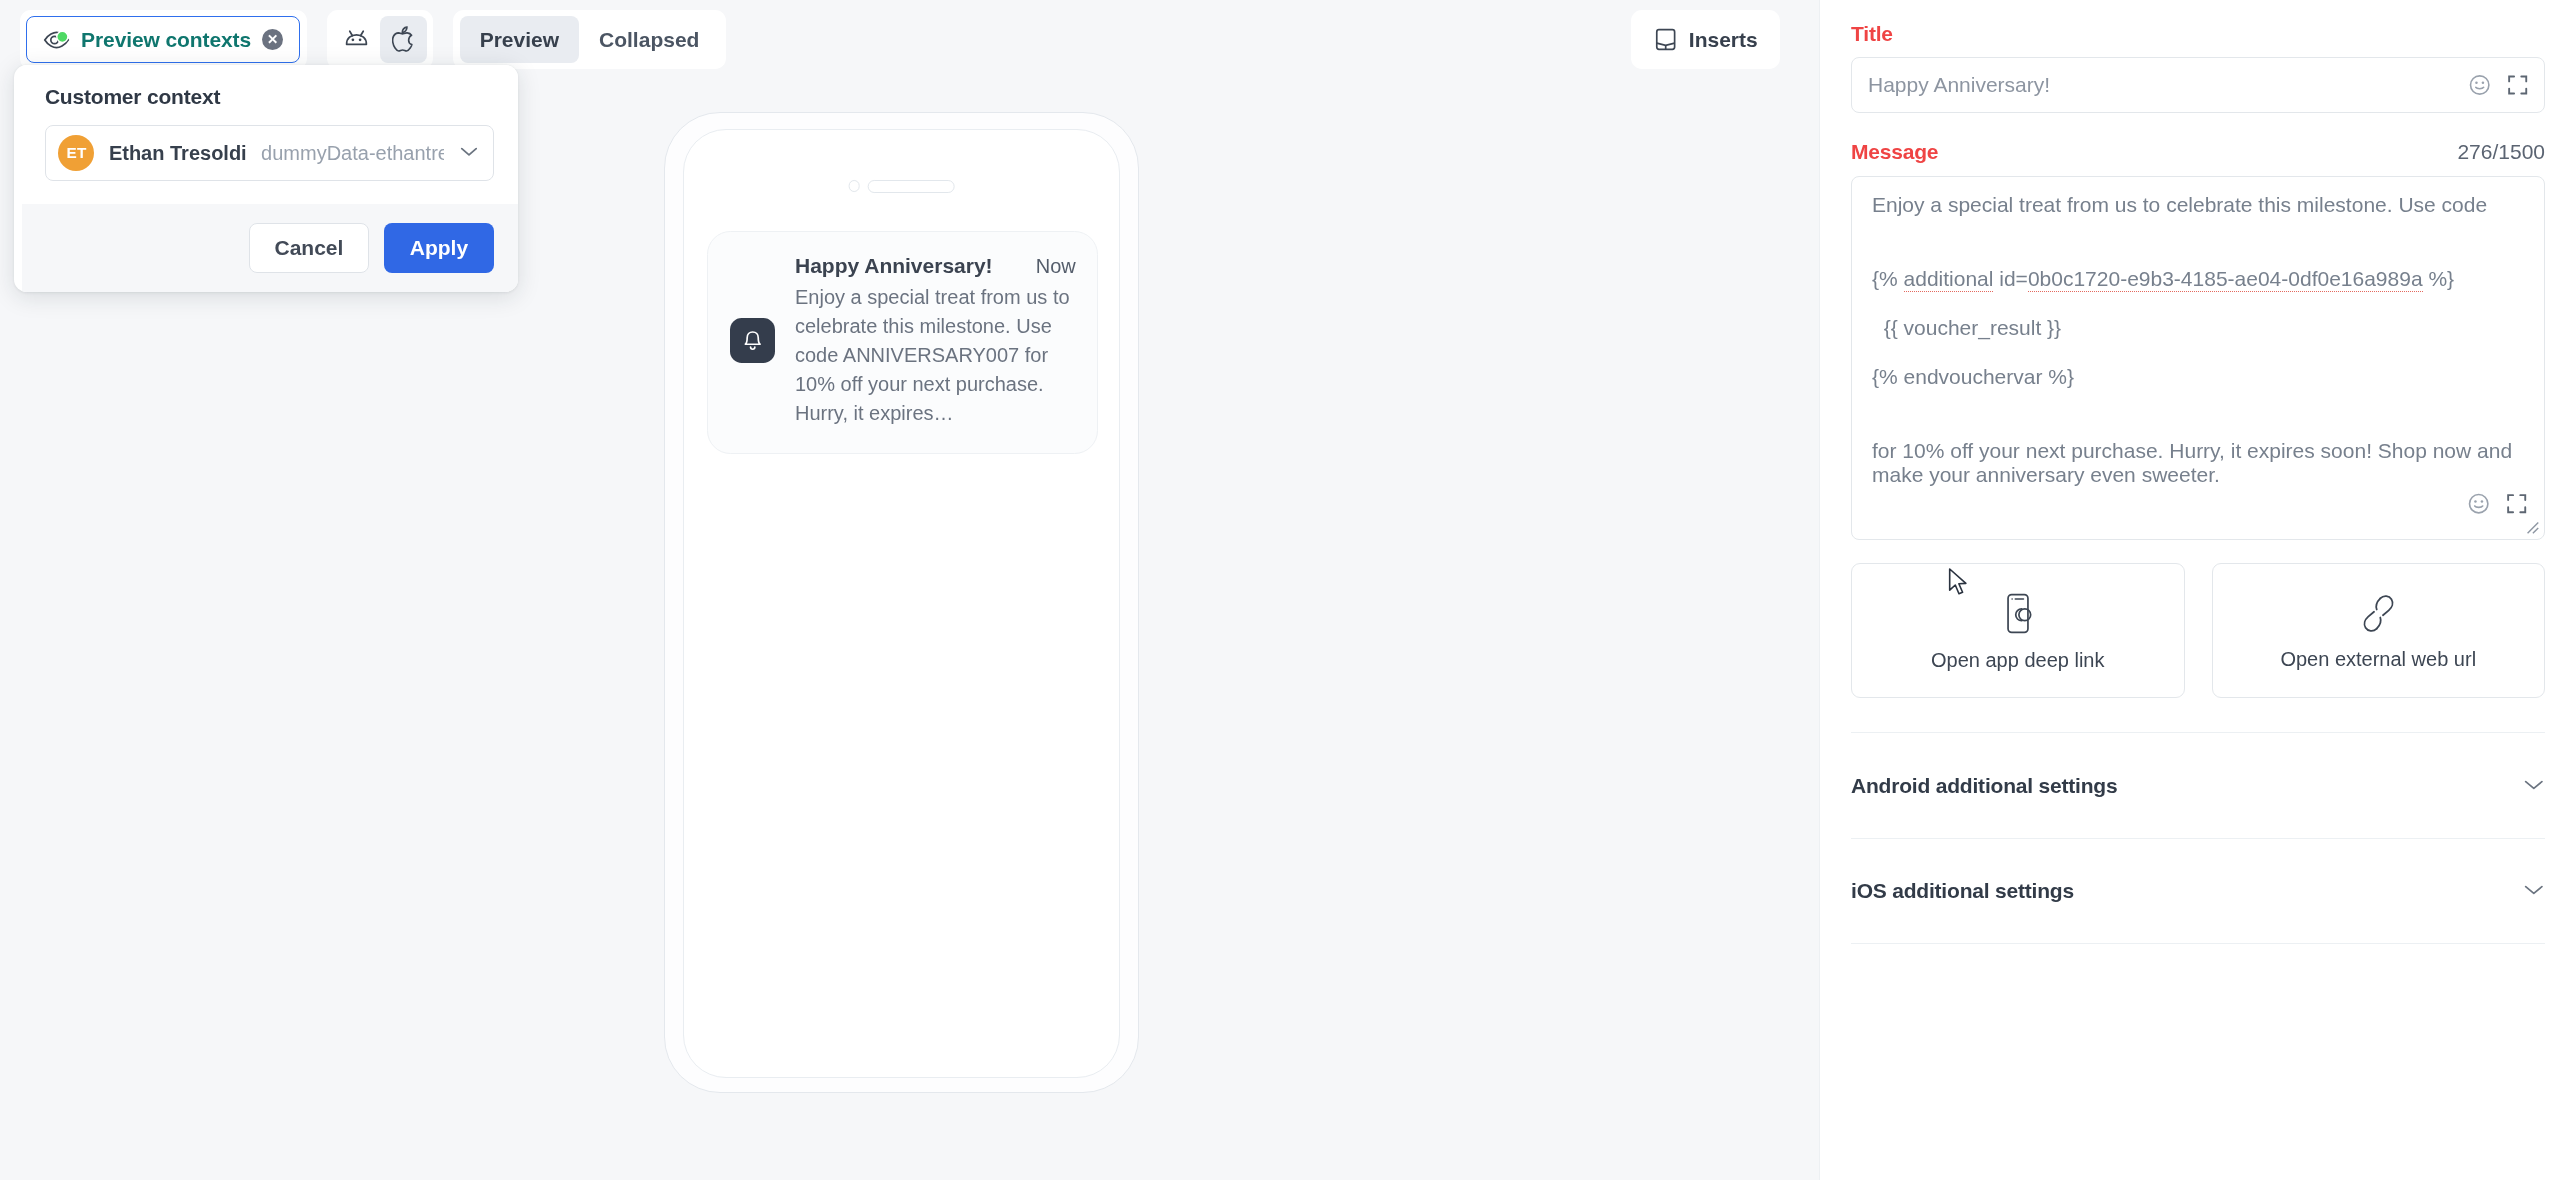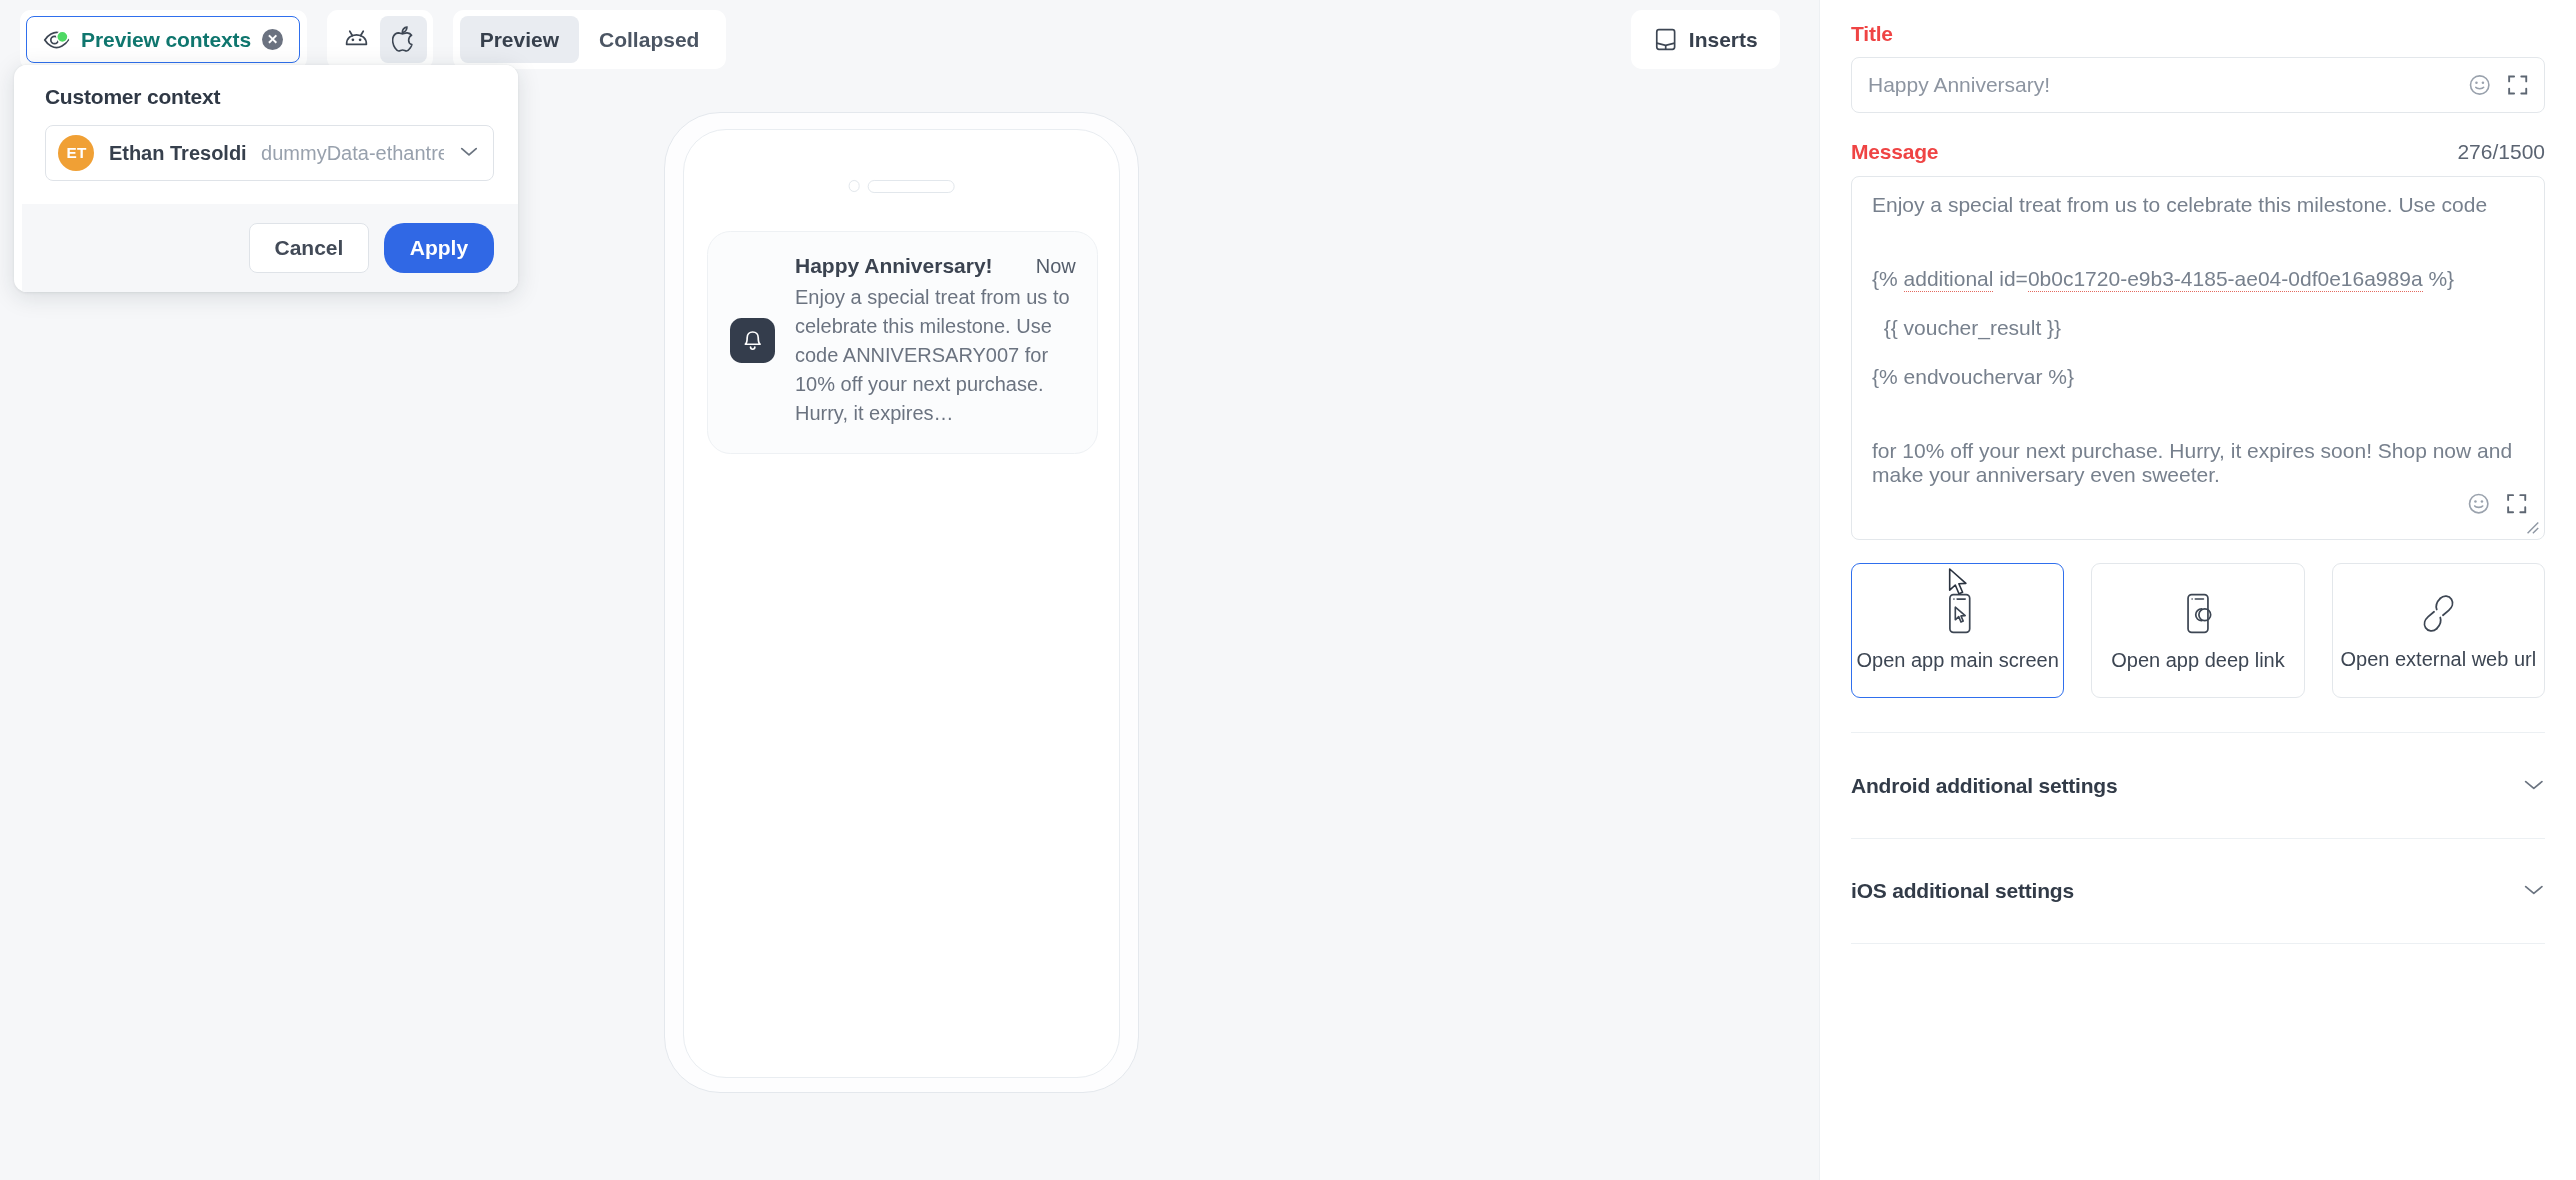--- a/index.html
+++ b/index.html
@@ -118,21 +118,21 @@
     display: flex; justify-content: flex-end; align-items: center;
     gap: 14.4px; padding: 18px 23.4px; height: 88px;
   }
   .btn {
     height: 50px; padding: 0 25px; border-radius: 8px;
     font-size: 21px; font-weight: 700; cursor: pointer;
     display: flex; align-items: center; justify-content: center;
     border: 0.9px solid transparent;
   }
   .btn-secondary { background:#fff; border-color:#dfe3e8; color:#424a57; }
-  .btn-primary { background:#3068e5; color:#fff;border-radius:20px; }
+  .btn-primary { background:#3068e5; color:#fff; }
 
   
   .phone-outer {
     position: absolute; left: 664px; top: 112px;
     width: 475px; height: 981px;
     border: 1.8px solid #e4e8ed; border-radius: 56px;
     background: #fdfdfe;
   }
   .phone-inner {
     position: absolute; left: 18px; top: 16px;
@@ -426,31 +426,20 @@
       </span>
       <span class="resize-grip">
         <svg width="16" height="16" viewBox="0 0 18 18">
           <line x1="16" y1="4" x2="4" y2="16" stroke="#8d96a2" stroke-width="1.6"></line>
           <line x1="16" y1="10" x2="10" y2="16" stroke="#8d96a2" stroke-width="1.6"></line>
         </svg>
       </span>
     </div>
 
     <div class="cards">
-      <div class="card selected">
-        <span style="display:flex;">
-          <svg width="36" height="47" viewBox="0 0 40 52">
-            <rect x="11" y="5" width="22" height="42" rx="4" fill="none" stroke="#3d4653" stroke-width="1.9"></rect>
-            <circle cx="15.5" cy="10" r="0.9" fill="#3d4653"></circle>
-            <line x1="19" y1="10" x2="28" y2="10" stroke="#3d4653" stroke-width="1.8" stroke-linecap="round"></line>
-            <path d="M17 19 L17 33 L20.8 29.5 L23.3 35.5 L25.8 34.4 L23.3 28.7 L28 28.4 Z" fill="#ffffff" stroke="#3d4653" stroke-width="1.8" stroke-linejoin="round"></path>
-          </svg>
-        </span>
-        <span class="card-label">Open app main screen</span>
-      </div>
       <div class="card">
         <span style="display:flex;">
           <svg width="40" height="47" viewBox="0 0 44 52">
             <rect x="11" y="5" width="22" height="42" rx="4" fill="none" stroke="#3d4653" stroke-width="1.9"></rect>
             <circle cx="15.5" cy="10" r="0.9" fill="#3d4653"></circle>
             <line x1="19" y1="10" x2="28" y2="10" stroke="#3d4653" stroke-width="1.8" stroke-linecap="round"></line>
             <path d="M26 21 A6.5 6.5 0 1 0 26 34" fill="none" stroke="#3d4653" stroke-width="1.9" stroke-linecap="round"></path>
             <circle cx="29.5" cy="27.5" r="6.5" fill="none" stroke="#3d4653" stroke-width="1.9"></circle>
           </svg>
         </span>

